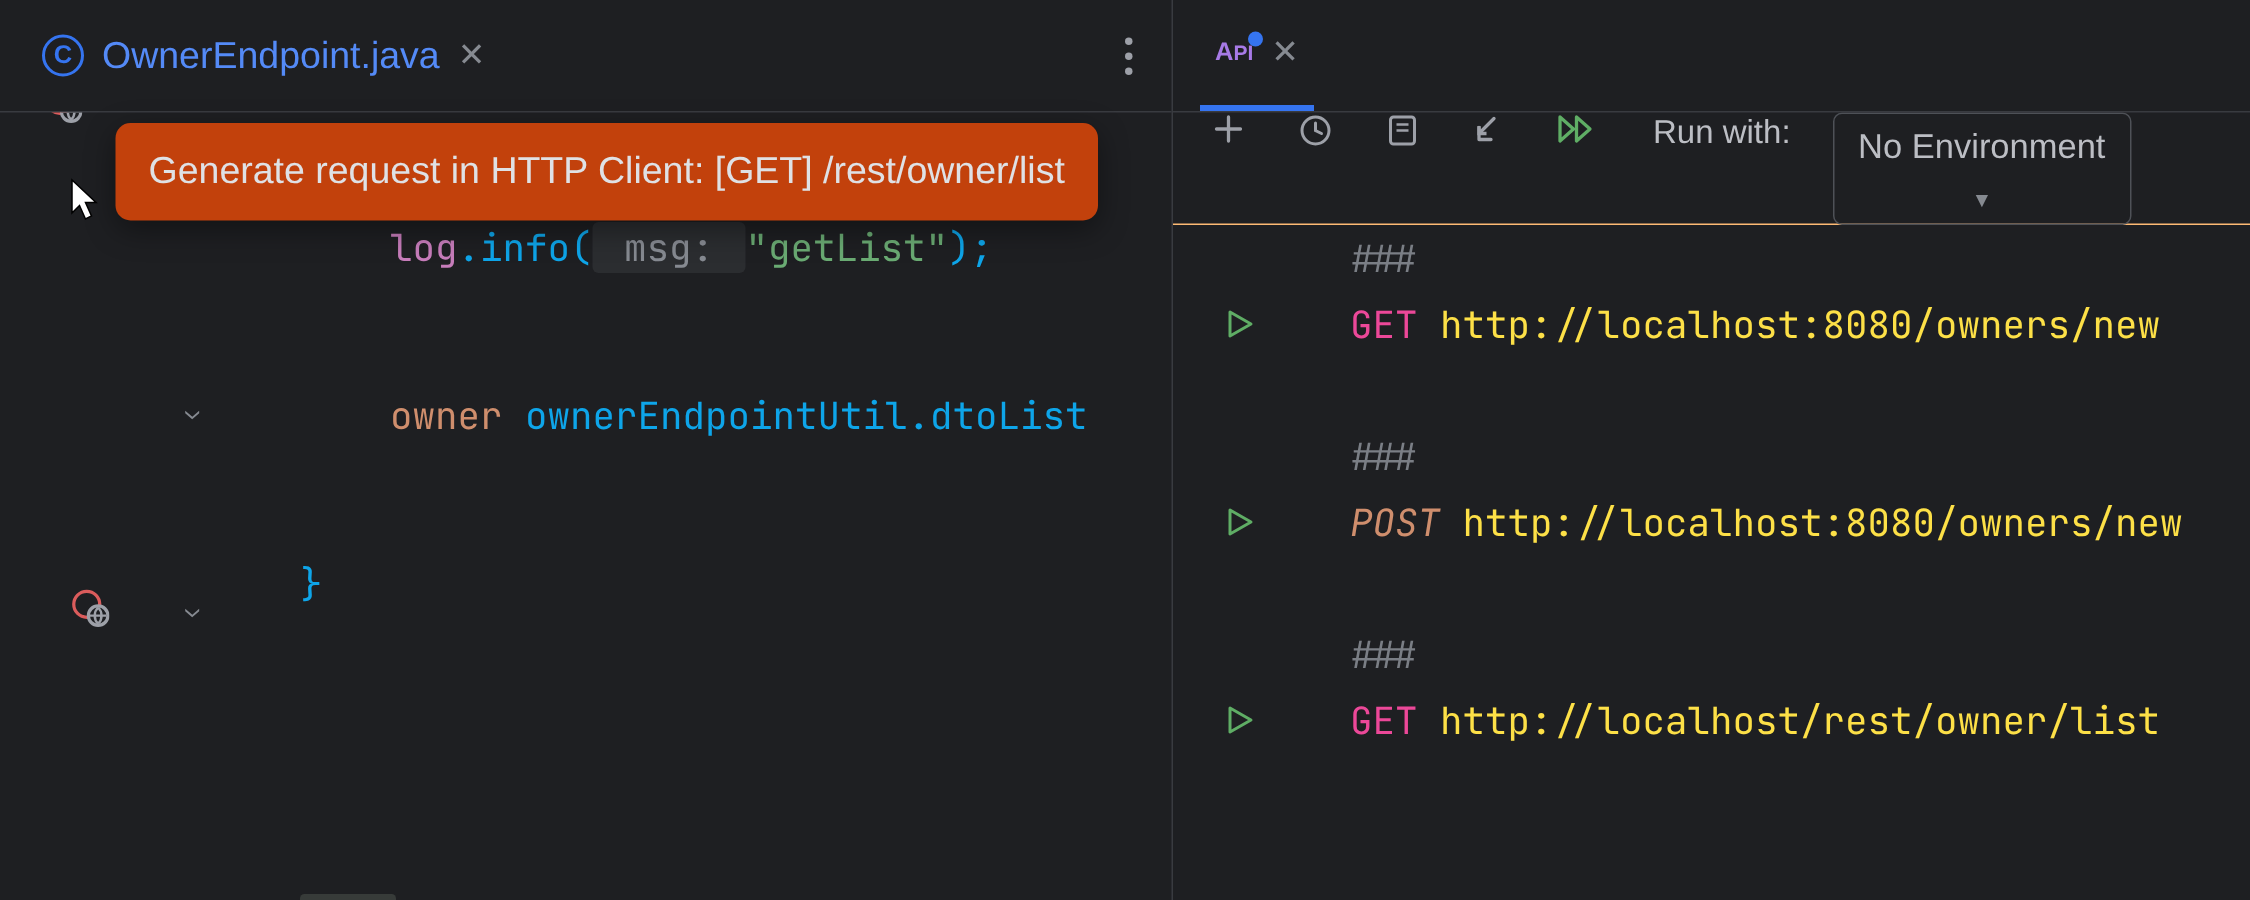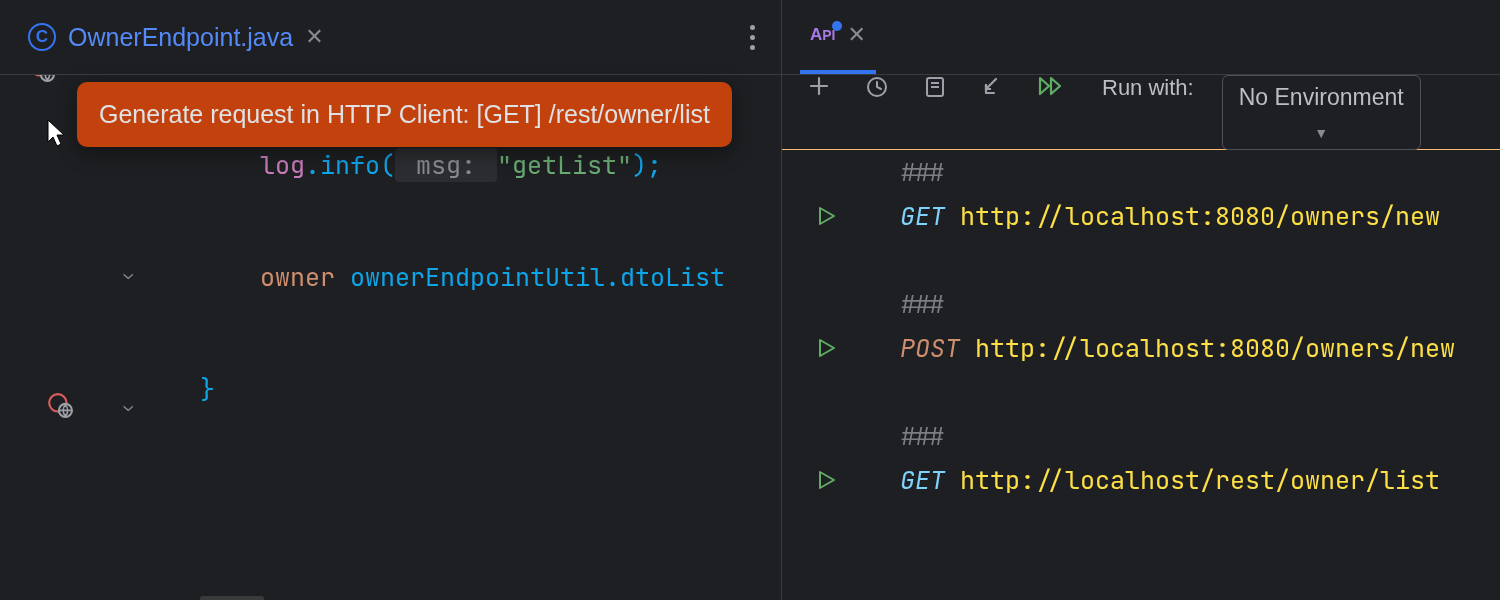--- a/index.html
+++ b/index.html
@@ -133,21 +133,21 @@
   .rcode { flex: 1; }
   .rcode-line { height: 44px; line-height: 44px; padding-left: 30px; }
   
   .c-kw { color: #cf8e6d; }
   .c-fld { color: #c77dbb; }
   .c-txt { color: #0ea5e9; }
   .c-str { color: #6aab73; }
   .c-hint { color: #868a91; background: #2b2d30; padding: 0 6px; border-radius: 4px; font-style: normal; }
   .c-url { color: #fde047; cursor: pointer; }
   .c-sep { color: #7a7e85; }
-  .c-get { color: #7dd3fc; font-style: italic; }
+  .c-get { color: #ec4899; }
   .c-post { color: #cf8e6d; font-style: italic; }
   .c-box { background: #373b39; padding: 0 2px; border-radius: 3px; color: #b3ae60; }
   
   .tooltip {
     position: absolute;
     top: 82px;
     left: 77px;
     background: #c2410c;
     border-radius: 10px;
     padding: 18px 22px;

